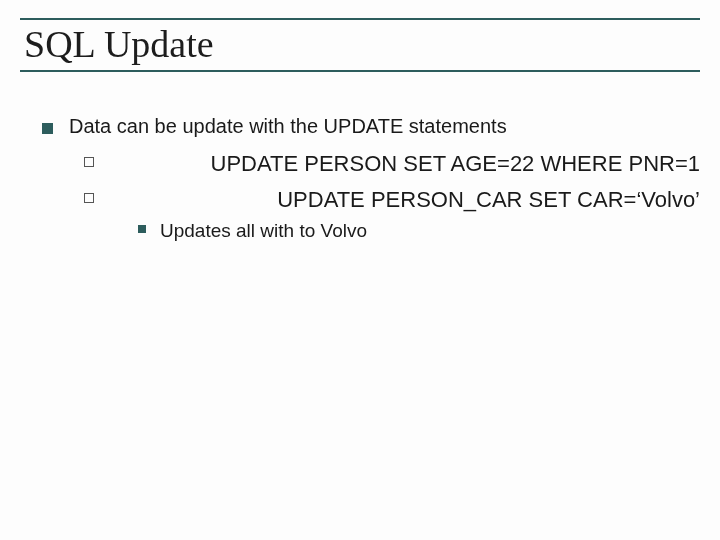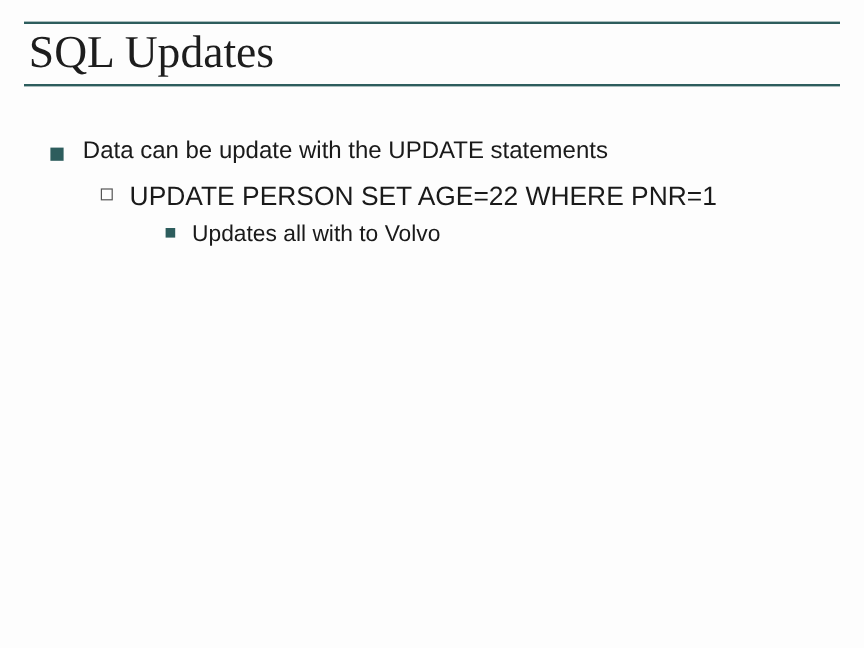--- a/index.html
+++ b/index.html
@@ -52,20 +52,21 @@
     .text-l1 {
       font-size: 20px;
       line-height: 1.2;
       max-width: 600px;
     }
     .row-l2 {
       display: flex;
       align-items: flex-start;
       margin-top: 8px;
       margin-bottom: 6px;
+      justify-content: space-between;
     }
     .bullet-square-hollow {
       width: 10px;
       height: 10px;
       border: 1.5px solid #555;
       margin-top: 7px;
       margin-left: 64px;
       margin-right: 14px;
       flex-shrink: 0;
     }
@@ -91,36 +92,40 @@
     .text-l3 {
       font-size: 19px;
       line-height: 1.25;
     }
   </style>
 </head>
 <body>
 
 <div class="title-wrap">
   <div class="title-line-top"></div>
-  <div class="title">SQL Updates</div>
+  <div class="title">SQL Update</div>
   <div class="title-line-bottom"></div>
 </div>
 
 <div class="content">
 
   <div class="row-l1">
     <div class="bullet-square-filled"></div>
     <div class="text-l1">Data can be update with the UPDATE statements</div>
   </div>
 
   <div class="row-l2">
     <div class="bullet-square-hollow"></div>
     <div class="text-l2">UPDATE PERSON SET AGE=22 WHERE PNR=1</div>
   </div>
 
 
+  <div class="row-l2">
+    <div class="bullet-square-hollow"></div>
+    <div class="text-l2">UPDATE PERSON_CAR SET CAR=‘Volvo’</div>
+  </div>
 
   <div class="row-l3">
     <div class="bullet-square-small"></div>
     <div class="text-l3">Updates all with to Volvo</div>
   </div>
 
 </div>
 
 </body></html>

